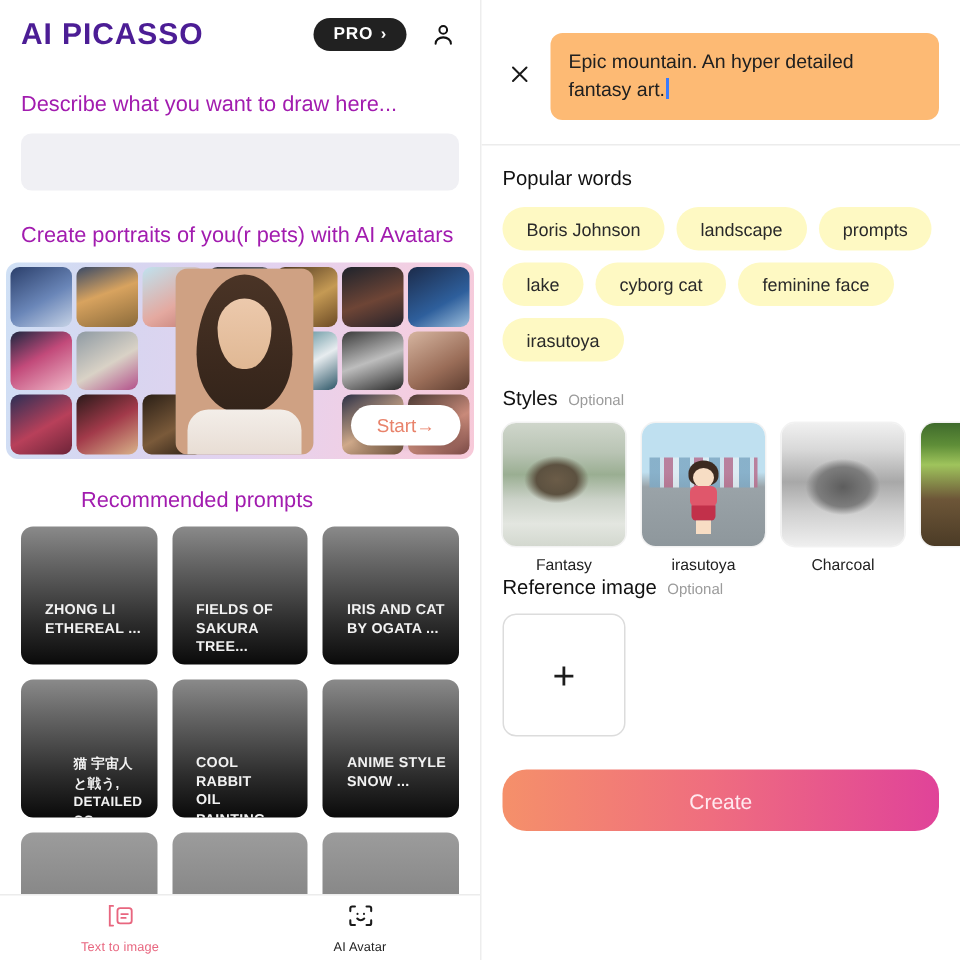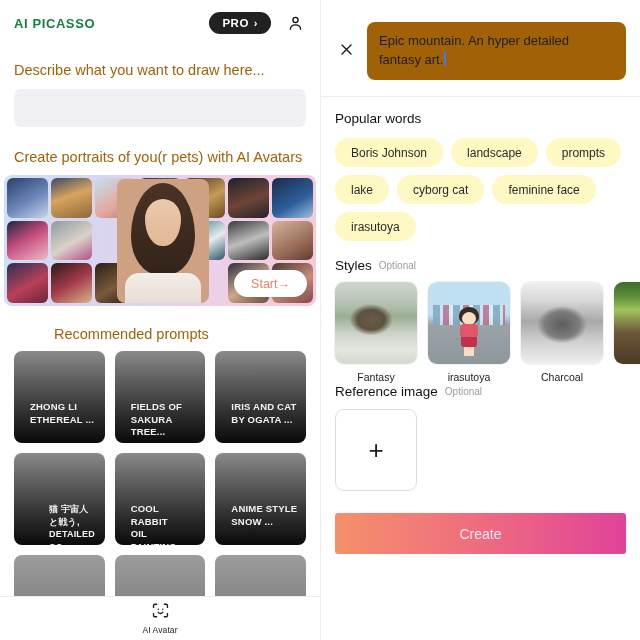--- a/index.html
+++ b/index.html
@@ -13,33 +13,33 @@
 
   
   .left {
     width: 320px; height: 640px; position: relative;
     background: #fff; overflow: hidden;
   }
   .l-head {
     display: flex; align-items: center; padding: 8px 14px 0 14px; height: 38px;
   }
   .brand {
-    font-size: 13px; font-weight: 700; letter-spacing: 0.6px; color: #15803d;
+    font-size: 20px; font-weight: 700; letter-spacing: 0.6px; color: #4c1d95;
     font-family: "Liberation Sans", sans-serif;
   }
   .pro-pill {
     margin-left: auto; background: #212121; color: #fff; border-radius: 999px;
     height: 22px; padding: 0 13px; display: flex; align-items: center; gap: 5px;
     font-size: 11.5px; font-weight: 700; letter-spacing: 0.5px;
   }
   .pro-chev { font-size: 11px; font-weight: 700; line-height: 1; }
   .user-ico { margin-left: 16px; margin-right: 2px; display: flex; align-items: center; }
 
   .sec-title {
-    font-size: 14.5px; font-weight: 500; color: #a16207; padding: 0 14px;
+    font-size: 14.5px; font-weight: 500; color: #a21caf; padding: 0 14px;
   }
   .describe-title { margin-top: 24px; }
   .prompt-box {
     margin: 11px 14px 0 14px; height: 38px; border-radius: 7px;
     background: #f0f0f4;
   }
 
   .avatars-title { margin-top: 22px; font-weight: 500; }
   .banner {
     margin: 10px 4px 0 4px; height: 131px; border-radius: 8px; overflow: hidden;
@@ -114,35 +114,35 @@
   .right {
     width: 320px; height: 640px; background: #fff; position: relative;
     border-left: 1px solid #ededed; overflow: hidden;
   }
   .r-top { display: flex; align-items: flex-start; padding: 22px 14px 0 12px; }
   .close-x {
     width: 26px; height: 26px; display: flex; align-items: center; justify-content: center;
     flex: 0 0 26px; margin-top: 14px;
   }
   .ta-wrap {
-    flex: 1; margin-left: 8px; background: #a16207; border-radius: 8px;
+    flex: 1; margin-left: 8px; background: #fdba74; border-radius: 8px;
     padding: 9px 12px 11px 12px; min-height: 52px;
   }
   .ta-text {
     font-size: 13px; line-height: 19px; color: #202020; position: relative;
   }
   .caret {
     display: inline-block; width: 1.5px; height: 14px; background: #3a7bfd;
     vertical-align: -2px; margin-left: 1px;
   }
   .r-divider { height: 1px; background: #ececec; margin-top: 16px; }
 
   .r-sec-title {
     font-size: 13.5px; font-weight: 500; color: #111; padding: 0 14px;
-    display: flex; align-items: center; gap: 7px;
+    display: flex; align-items: flex-end; gap: 7px;
   }
   .opt { font-size: 10px; color: #9b9b9b; font-weight: 400; }
   .pop-title { margin-top: 14px; }
   .chips {
     display: flex; flex-wrap: wrap; gap: 8px; padding: 12px 0 0 14px;
     width: 350px;
   }
   .chip {
     background: #fef9c3; color: #2a2a2a; border-radius: 999px;
     height: 29px; padding: 0 16px; display: flex; align-items: center;
@@ -197,21 +197,21 @@
 
   .ref-title { margin-top: 1px; }
   .ref-box {
     margin: 10px 0 0 14px; width: 82px; height: 82px; border-radius: 9px;
     border: 1px solid #dcdcdc; background: #fff;
     display: flex; align-items: center; justify-content: center;
   }
   .plus { font-size: 26px; color: #1c1c1c; font-weight: 300; line-height: 1; }
 
   .create-btn {
-    margin: 22px 14px 0 14px; height: 41px; border-radius: 3px;
+    margin: 22px 14px 0 14px; height: 41px; border-radius: 16px;
     background: linear-gradient(90deg,#f5906a 0%,#ef6d7f 48%,#e04399 100%);
     display: flex; align-items: center; justify-content: center;
     color: #ffe9ef; font-size: 14px; font-weight: 500;
   }
 </style>
 </head>
 <body>
 
 <div class="app">
 
@@ -296,20 +296,30 @@
       <div class="pcard">
         <div class="pcard-txt">ANIME STYLE
 SNOW ...</div>
       </div>
       <div class="pcard ghost"></div>
       <div class="pcard ghost"></div>
       <div class="pcard ghost"></div>
     </div>
 
     <div class="tabbar">
+      <div class="tab active">
+        <span>
+          <svg width="19" height="17" viewBox="0 0 26 22" fill="none" stroke="#e8667f" stroke-width="1.7" stroke-linecap="round">
+            <path d="M6 2 H3 V20 H6"></path>
+            <rect x="10" y="4" width="13" height="14" rx="2.4"></rect>
+            <path d="M13.5 9.5 H19.5 M13.5 13 H17.5"></path>
+          </svg>
+        </span>
+        <span class="tab-lbl">Text to image</span>
+      </div>
       <div class="tab idle">
         <span>
           <svg width="19" height="17" viewBox="0 0 24 22" fill="none" stroke="#1b1b1b" stroke-width="1.8" stroke-linecap="round">
             <path d="M3 7V4.6A1.6 1.6 0 014.6 3H7"></path>
             <path d="M17 3h2.4A1.6 1.6 0 0121 4.6V7"></path>
             <path d="M21 15v2.4a1.6 1.6 0 01-1.6 1.6H17"></path>
             <path d="M7 19H4.6A1.6 1.6 0 013 17.4V15"></path>
             <circle cx="9.2" cy="9.4" r="0.9" fill="#1b1b1b" stroke="none"></circle>
             <circle cx="14.8" cy="9.4" r="0.9" fill="#1b1b1b" stroke="none"></circle>
             <path d="M9 13.4c.9 1 2 1.5 3 1.5s2.1-.5 3-1.5"></path>

